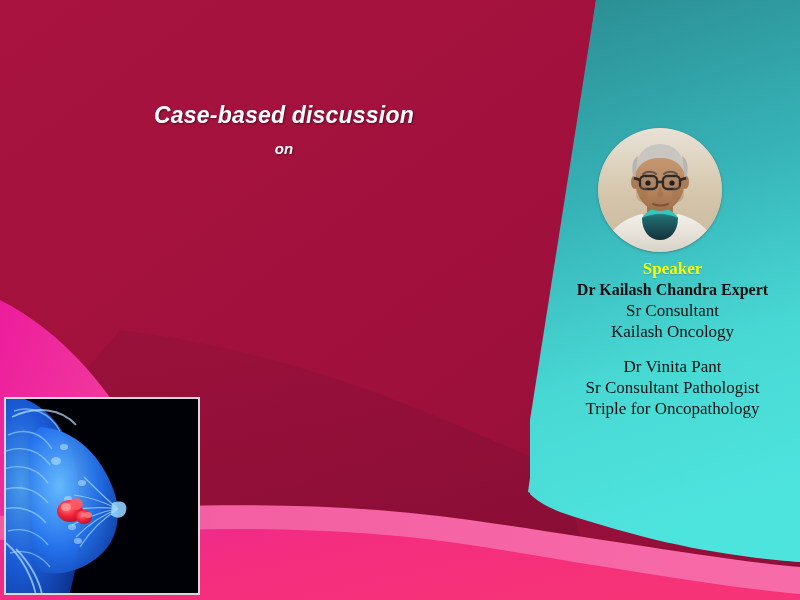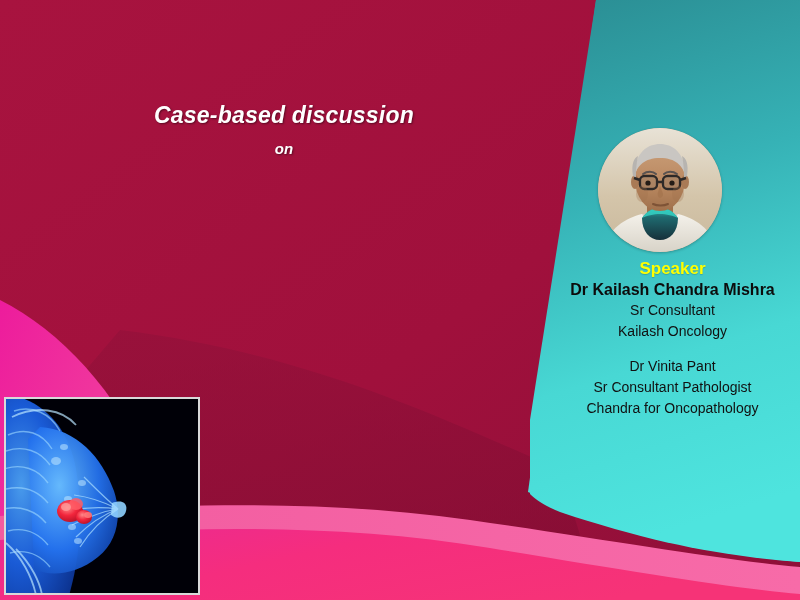--- a/index.html
+++ b/index.html
@@ -81,20 +81,21 @@
   #medical-image svg { display: block; }
 
   
   #right-panel {
     position: absolute;
     left: 545px;
     top: 0;
     width: 255px;
     height: 600px;
     z-index: 6;
+    font-family: Liberation Serif, serif;
   }
   #portrait {
     position: absolute;
     left: 53px;
     top: 128px;
     width: 124px;
     height: 124px;
     border-radius: 50%;
     overflow: hidden;
     background: #cdbda4;
@@ -117,21 +118,21 @@
     line-height: 21px;
     text-shadow: 0 1px 1px rgba(0,0,0,0.18);
   }
   .credit-name {
     font-weight: bold;
     font-size: 16px;
     line-height: 21px;
     color: #0c0c0c;
   }
   .credit-line {
-    font-size: 14px;
+    font-size: 17px;
     line-height: 21px;
     color: #111111;
   }
   .credit-gap { height: 14px; }
 </style>
 </head>
 <body>
 
 <div id="slide">
 
@@ -345,25 +346,25 @@
           <path d="M 55,76 C 59,78 66,78 70,76" stroke="#7E5336" stroke-width="2" fill="none" stroke-linecap="round"></path>
 
           <ellipse cx="44" cy="66" rx="6" ry="8" fill="#9E6F4B" opacity="0.3"></ellipse>
           <ellipse cx="80" cy="66" rx="6" ry="8" fill="#9E6F4B" opacity="0.3"></ellipse>
         </g>
       </svg>
     </div>
 
     <div id="credits">
       <div class="role-label">Speaker</div>
-      <div class="credit-name">Dr Kailash Chandra Mishra</div>
+      <div class="credit-name">Dr Kailash Chandra Expert</div>
       <div class="credit-line">Sr Consultant</div>
       <div class="credit-line">Kailash Oncology</div>
 
       <div class="credit-gap"></div>
 
       <div class="credit-line">Dr Vinita Pant</div>
       <div class="credit-line">Sr Consultant Pathologist</div>
-      <div class="credit-line">Chandra for Oncopathology</div>
+      <div class="credit-line">Triple for Oncopathology</div>
     </div>
   </div>
 
 </div>
 
 </body></html>

